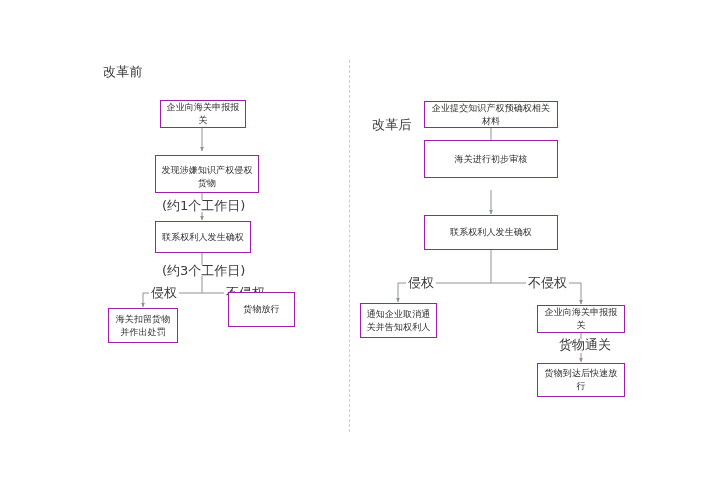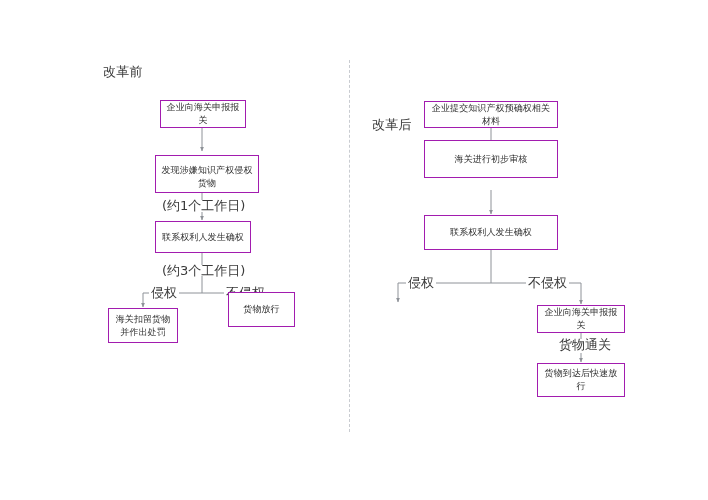--- a/index.html
+++ b/index.html
@@ -158,20 +158,23 @@
   </div>
 
   <div class="node" style="left:424px; top:215px; width:134px; height:35px;">
     <span>联系权利人发生确权</span>
   </div>
 
   <div class="edge-label" style="left:406px; top:277px;">侵权</div>
 
   <div class="edge-label" style="left:526px; top:277px;">不侵权</div>
 
+  <div class="node" style="left:360px; top:303px; width:77px; height:35px;">
+    <span>通知企业取消通关并告知权利人</span>
+  </div>
 
   <div class="node" style="left:537px; top:305px; width:88px; height:28px;">
     <span>企业向海关申报报关</span>
   </div>
 
   <div class="edge-label" style="left:557px; top:339px;">货物通关</div>
 
   <div class="node" style="left:537px; top:363px; width:88px; height:34px;">
     <span>货物到达后快速放行</span>
   </div>

